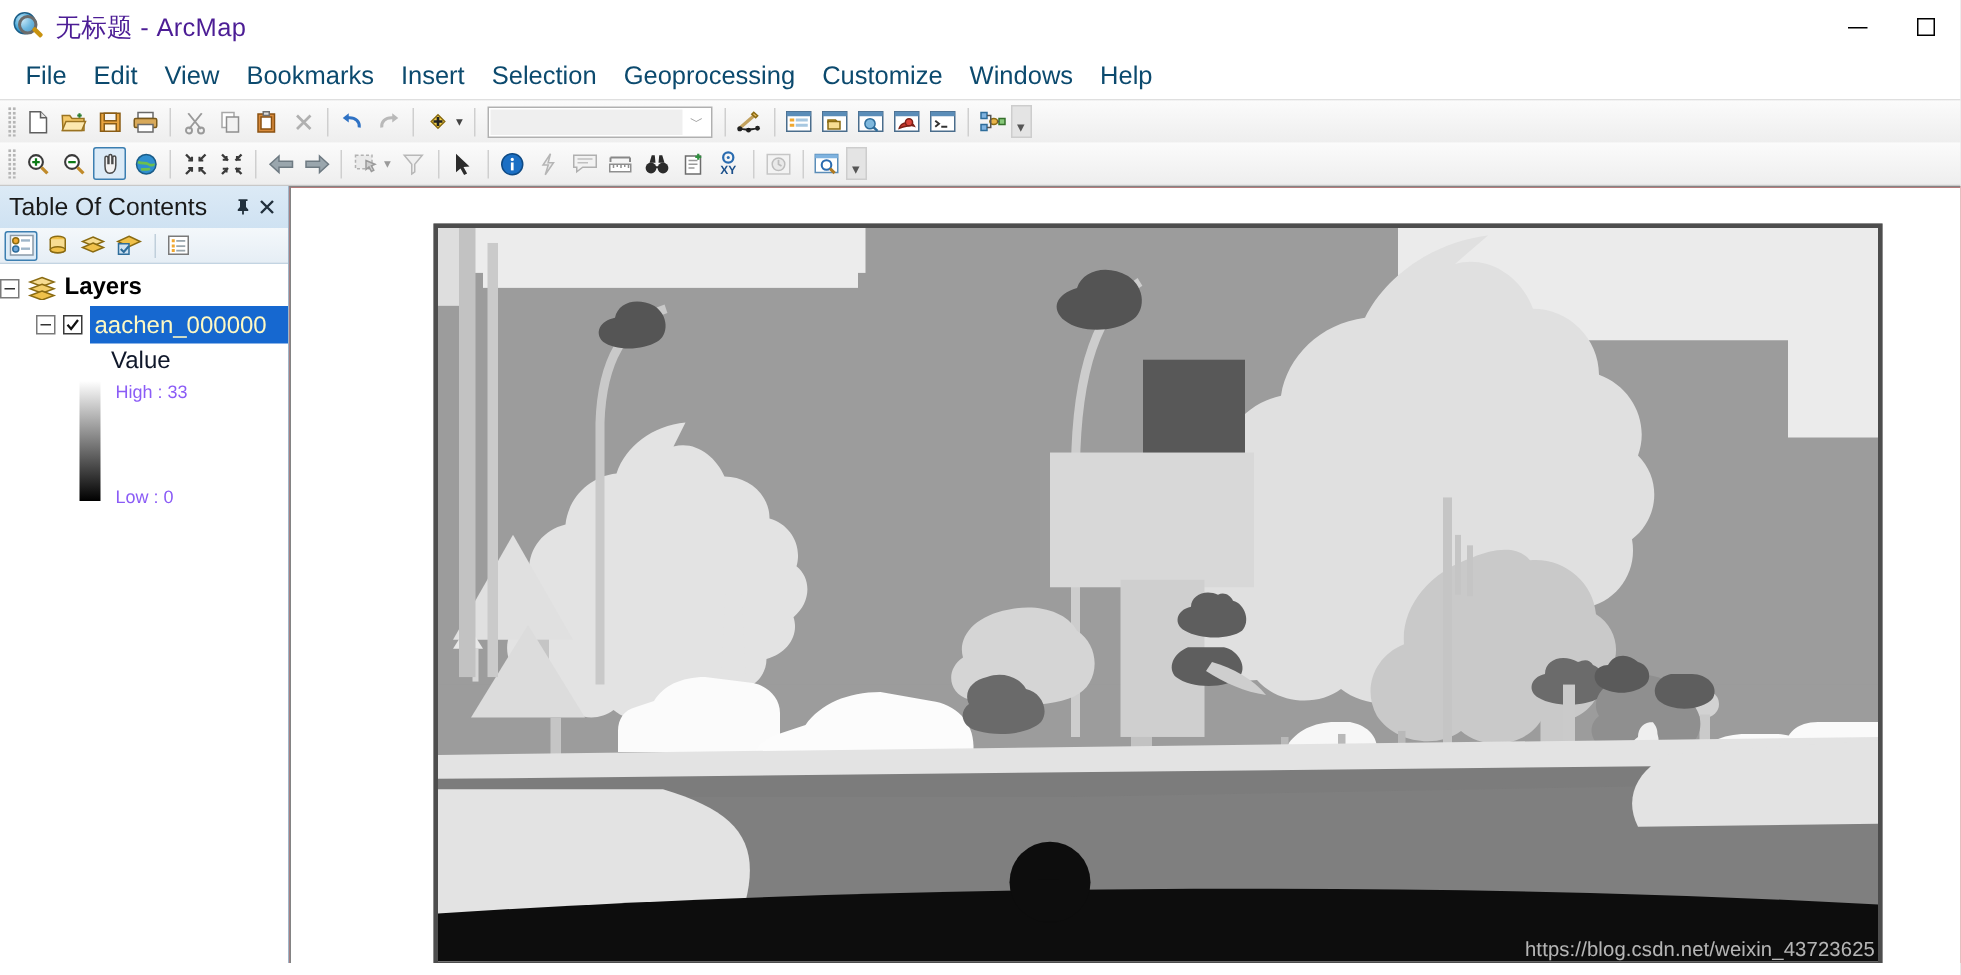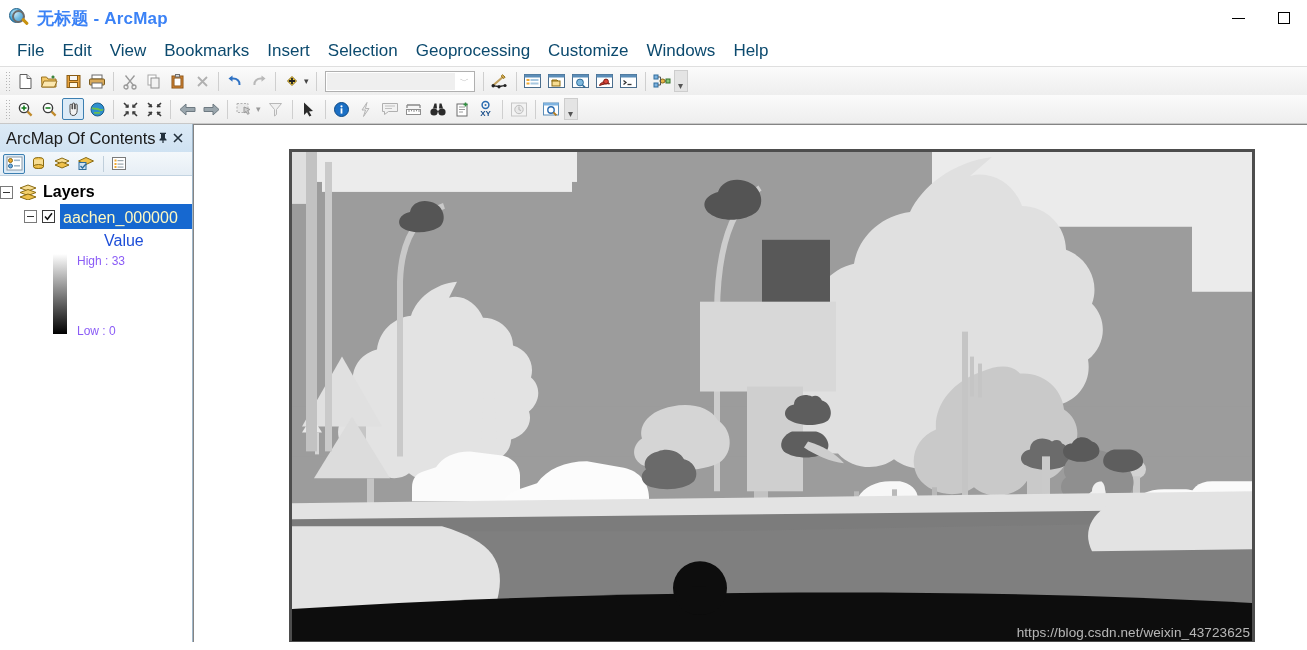--- a/index.html
+++ b/index.html
@@ -33,23 +33,22 @@
     position: absolute; left: 4px; top: 3px;
     width: 13px; height: 13px; border-radius: 50%;
     border: 2px solid #6b6b6b; background: rgba(255,255,255,0.25);
   }
   .app-icon .handle {
     position: absolute; left: 13px; top: 13px;
     width: 8px; height: 3px; background: #c8920f;
     transform: rotate(45deg); border-radius: 1px;
   }
   .title-text {
-    font-size: 17px; color: #3b82f6; letter-spacing: 0.2px;
+    font-size: 17px; color: #4c1d95; letter-spacing: 0.2px;
     white-space: nowrap;
-    font-weight: bold;
   }
   .win-controls {
     position: absolute; right: 0; top: 0;
     height: 36px; display: flex; align-items: center;
   }
   .win-btn {
     width: 46px; height: 36px;
     display: flex; align-items: center; justify-content: center;
   }
   .win-btn .min-glyph { width: 13px; height: 1px; background: #000; display:block; }
@@ -188,22 +187,22 @@
   .layer-name {
     font-size: 16px; color: #fef9c3;
     background: #1668d0;
     padding: 5px 2px 2px 3px;
     white-space: nowrap;
     overflow: hidden;
     flex: 1;
     margin-right: -4px;
   }
   .legend-value {
-    font-size: 16px; color: #1d4ed8;
-    padding-left: 104px; line-height: 26px;
+    font-size: 16px; color: #0f172a;
+    padding-left: 74px; line-height: 26px;
   }
   .ramp-row { display: flex; align-items: flex-start; padding-left: 53px; }
   .ramp {
     width: 14px; height: 80px; flex: none;
     background: linear-gradient(to bottom, #ffffff 0%, #000000 100%);
     margin-right: 10px;
   }
   .ramp-labels { display: flex; flex-direction: column; justify-content: space-between; height: 84px; }
   .ramp-label { font-size: 12px; color: #8b5cf6; white-space: nowrap; }
 
@@ -587,21 +586,21 @@
 
     <div class="tb-overflow">▾</div>
   </div>
 </div>
 
 <div class="main">
 
   <div class="toc">
 
     <div class="toc-header">
-      <div class="toc-title">ArcMap Of Contents</div>
+      <div class="toc-title">Table Of Contents</div>
       <div class="toc-pin">
         <svg width="10" height="12" viewBox="0 0 10 12">
             <path d="M2 .8h6v1.2H7v4l1.5 1.6v1H5.6V11H4.4V8.6H1.5v-1L3 6V2H2z" fill="#22303c"></path>
           </svg>
       </div>
       <div class="toc-close">
         <svg width="10" height="10" viewBox="0 0 10 10">
             <path d="M1 1l8 8M9 1l-8 8" stroke="#22303c" stroke-width="1.6"></path>
           </svg>
       </div>

